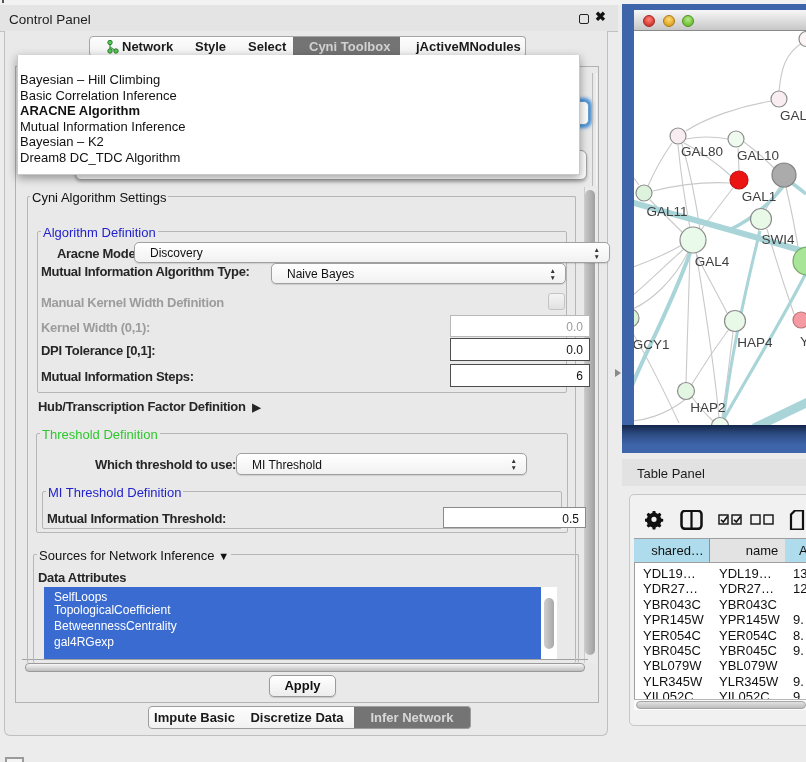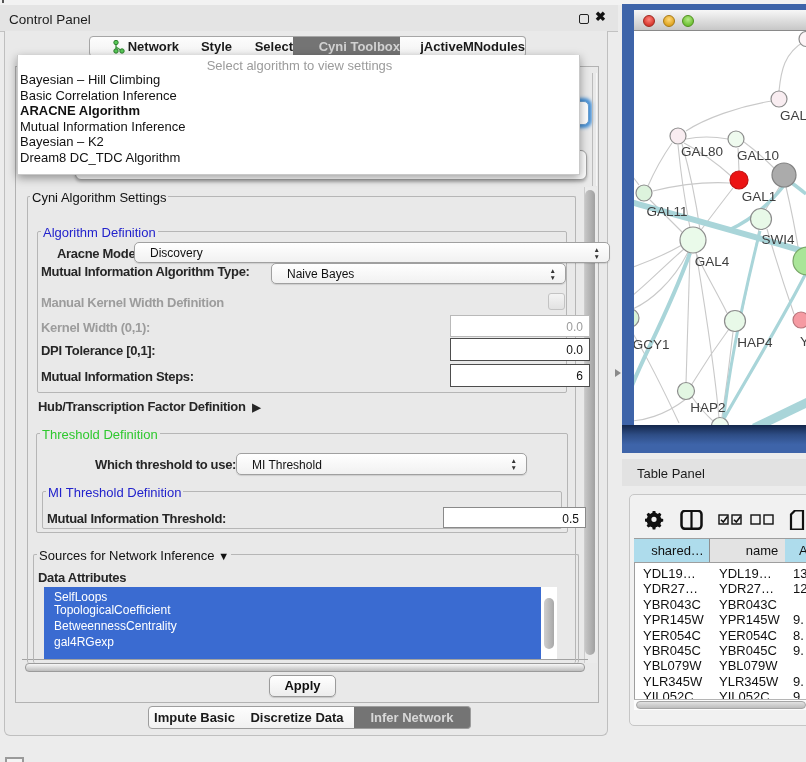--- a/index.html
+++ b/index.html
@@ -12,21 +12,21 @@
      border-bottom:1px solid #c2c2c2;}
   #cp-title{left:9px;top:12px;font-size:13.5px;color:#1c1c1c;}
   .tb-float{left:579px;top:14px;width:8px;height:8px;border:1.5px solid #222;border-radius:2px;}
   .tb-close{left:595px;top:9px;font-size:13px;font-weight:bold;color:#111;}
   
   #cp-frame{left:4px;top:31px;width:602px;height:704px;background:#e9e9e9;
      border:1px solid #bfbfbf;border-top:none;border-radius:0 0 6px 6px;}
   
   .tab{position:absolute;top:36px;height:21px;box-sizing:border-box;
      background:linear-gradient(#fdfdfd,#f2f2f2);border:1px solid #a6a6a6;
-     font-size:13px;font-weight:bold;color:#1a1a1a;text-align:right;line-height:20px;}
+     font-size:13px;font-weight:bold;color:#1a1a1a;text-align:left;line-height:20px;padding-left:16px;}
   
   #inner-panel{left:15px;top:66px;width:582px;height:635px;border:1px solid #b2b2b2;background:#e9e9e9;}
   
   .vtrack{left:584px;top:187px;width:12px;height:476px;background:#ebebeb;border-left:1px solid #cccccc;}
   .vthumb{left:585px;top:190px;width:10px;height:465px;border-radius:5px;
      background:linear-gradient(to right,#c6c6c6,#a0a0a0);}
   .hthumb{left:25px;top:663px;width:560px;height:9px;border-radius:4px;border:1px solid #9b9b9b;
      background:linear-gradient(#f7f7f7,#bdbdbd);box-sizing:border-box;}
   
   .grp{position:absolute;border:1px solid #b6b6b6;border-radius:2px;box-sizing:border-box;}
@@ -173,21 +173,20 @@
 <div class="abs" id="applybtn">Apply</div>
 <div class="btab" style="left:148px;width:93px;border-radius:4px 0 0 4px;">Impute Basic</div>
 <div class="btab" style="left:240px;width:115px;border-left:none;">Discretize Data</div>
 <div class="btab" style="left:354px;width:117px;border-left:none;border-radius:0 4px 4px 0;background:#747474;color:#d8d8d8;">Infer Network</div>
 
 <div class="abs" style="left:615px;top:369px;width:0;height:0;border-left:6px solid #8a8a8a;border-top:4px solid transparent;border-bottom:4px solid transparent;"></div>
 
 <div class="abs" style="left:17px;top:55px;width:563px;height:120px;background:#ffffff;
      border:1px solid #c9c9c9;border-top:none;box-sizing:border-box;
      box-shadow:0 3px 9px rgba(0,0,0,0.38);font-size:13px;color:#111;">
-  <div class="abs" style="left:0;top:3px;width:563px;text-align:center;color:#9b9b9b;">Select algorithm to view settings</div>
   <div class="abs" style="left:2px;top:17px;">Bayesian – Hill Climbing</div>
   <div class="abs" style="left:2px;top:33px;">Basic Correlation Inference</div>
   <div class="abs" style="left:2px;top:48px;font-weight:bold;">ARACNE Algorithm</div>
   <div class="abs" style="left:2px;top:64px;">Mutual Information Inference</div>
   <div class="abs" style="left:2px;top:79px;">Bayesian – K2</div>
   <div class="abs" style="left:2px;top:95px;">Dream8 DC_TDC Algorithm</div>
 </div>
 
 <div class="abs" id="netwin"></div>
 <div class="abs" id="net-titlebar"></div>

